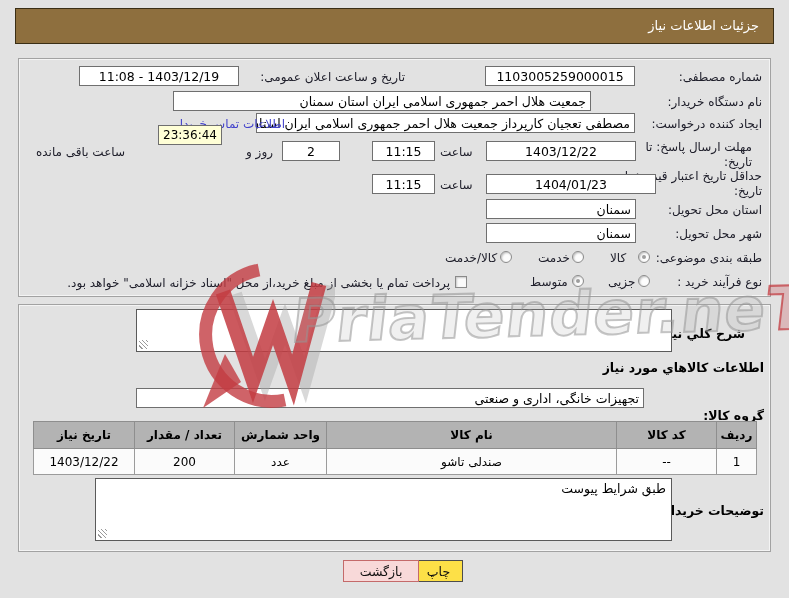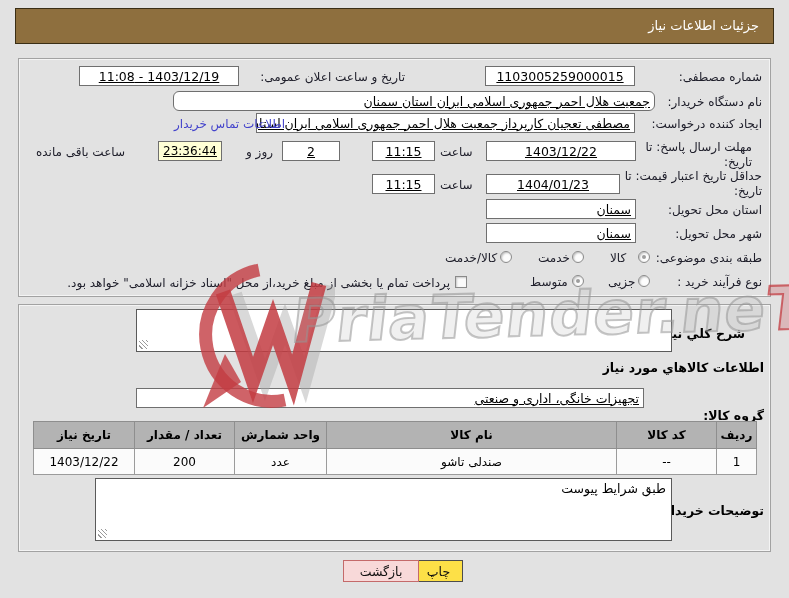--- a/index.html
+++ b/index.html
@@ -17,21 +17,21 @@
   .groupbox {
     position:absolute; border:1px solid #a2a2a2;
     outline:1px solid #f4f4f4; outline-offset:-2px;
   }
   .lbl { position:absolute; font-size:12px; white-space:nowrap; color:#20202c; }
   .lbl.wrap { white-space:normal; line-height:15px; text-align:right; }
   .hdr { position:absolute; font-size:12.5px; font-weight:bold; color:#000; white-space:nowrap; }
   .inp {
     position:absolute; background:#fff; border:1px solid #6f6f6f;
     height:20px; font-size:12.5px; color:#000;
-    display:flex; align-items:center; overflow:hidden; white-space:nowrap;text-decoration:underline;
+    display:flex; align-items:center; overflow:hidden; white-space:nowrap;
   }
   .inp.center { justify-content:center; }
   .inp.rpad { padding:0 4px; }
   .inp.yellow { background:#ffffd6; }
   .link { position:absolute; font-size:12px; color:#4343cb; cursor:pointer; white-space:nowrap; }
   .radio {
     position:absolute; width:12px; height:12px; border-radius:50%;
     background:#fdfdfd; border:1px solid #8a8a8a;
     box-shadow:inset 1px 1px 2px rgba(0,0,0,.25); cursor:pointer;
   }
@@ -88,37 +88,37 @@
 <div class="titlebar">جزئیات اطلاعات نیاز</div>
 
 <div class="groupbox" style="left:18px; right:18px; top:58px; height:239px;"></div>
 
 <div class="lbl" style="right:27px; top:70px;">شماره مصطفی:</div>
 <div class="inp center" style="left:485px; top:66px; width:150px;">1103005259000015</div>
 <div class="lbl" style="right:384px; top:70px;">تاریخ و ساعت اعلان عمومی:</div>
 <div class="inp center" style="left:79px; top:66px; width:160px;">1403/12/19 - 11:08</div>
 
 <div class="lbl" style="right:27px; top:95px;">نام دستگاه خریدار:</div>
-<div class="inp rpad" style="left:173px; top:91px; width:482px;border-radius:6px;">جمعیت هلال احمر جمهوری اسلامی ایران استان سمنان</div>
+<div class="inp rpad" style="left:173px; top:91px; width:418px;">جمعیت هلال احمر جمهوری اسلامی ایران استان سمنان</div>
 
 <div class="lbl" style="right:27px; top:117px;">ایجاد کننده درخواست:</div>
 <div class="inp rpad" style="left:256px; top:113px; width:379px;">مصطفی تعجیان کارپرداز جمعیت هلال احمر جمهوری اسلامی ایران استان سمنا</div>
 <div class="link" style="left:174px; top:117px;">اطلاعات تماس خریدار</div>
 
 <div class="lbl wrap" style="right:37px; top:140px; width:135px;">مهلت ارسال پاسخ: تا تاریخ:</div>
 <div class="inp center" style="left:486px; top:141px; width:150px;">1403/12/22</div>
 <div class="lbl" style="left:440px; top:145px;">ساعت</div>
 <div class="inp center" style="left:372px; top:141px; width:63px;">11:15</div>
 <div class="inp center" style="left:282px; top:141px; width:58px;">2</div>
 <div class="lbl" style="left:246px; top:145px;">روز و</div>
-<div class="inp center yellow" style="left:158px; top:141px; width:64px; font-size:12px;">23:36:44</div>
+<div class="inp center yellow" style="left:158px; top:125px; width:64px; font-size:12px;">23:36:44</div>
 <div class="lbl" style="left:36px; top:145px;">ساعت باقی مانده</div>
 
 <div class="lbl wrap" style="right:27px; top:169px; width:150px;">حداقل تاریخ اعتبار قیمت: تا تاریخ:</div>
-<div class="inp center" style="left:486px; top:174px; width:134px;">1404/01/23</div>
+<div class="inp center" style="left:486px; top:174px; width:170px;">1404/01/23</div>
 <div class="lbl" style="left:440px; top:178px;">ساعت</div>
 <div class="inp center" style="left:372px; top:174px; width:63px;">11:15</div>
 
 <div class="lbl" style="right:27px; top:203px;">استان محل تحویل:</div>
 <div class="inp rpad" style="left:486px; top:199px; width:150px;">سمنان</div>
 <div class="lbl" style="right:27px; top:227px;">شهر محل تحویل:</div>
 <div class="inp rpad" style="left:486px; top:223px; width:150px;">سمنان</div>
 
 <div class="lbl" style="right:27px; top:251px;">طبقه بندی موضوعی:</div>
 <div class="radio sel" style="left:638px; top:251px;"></div>

